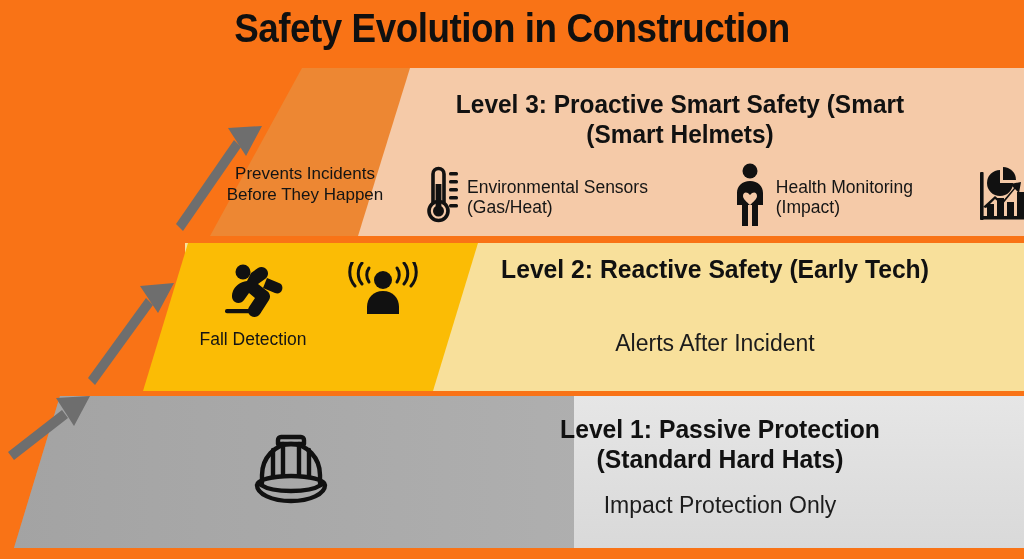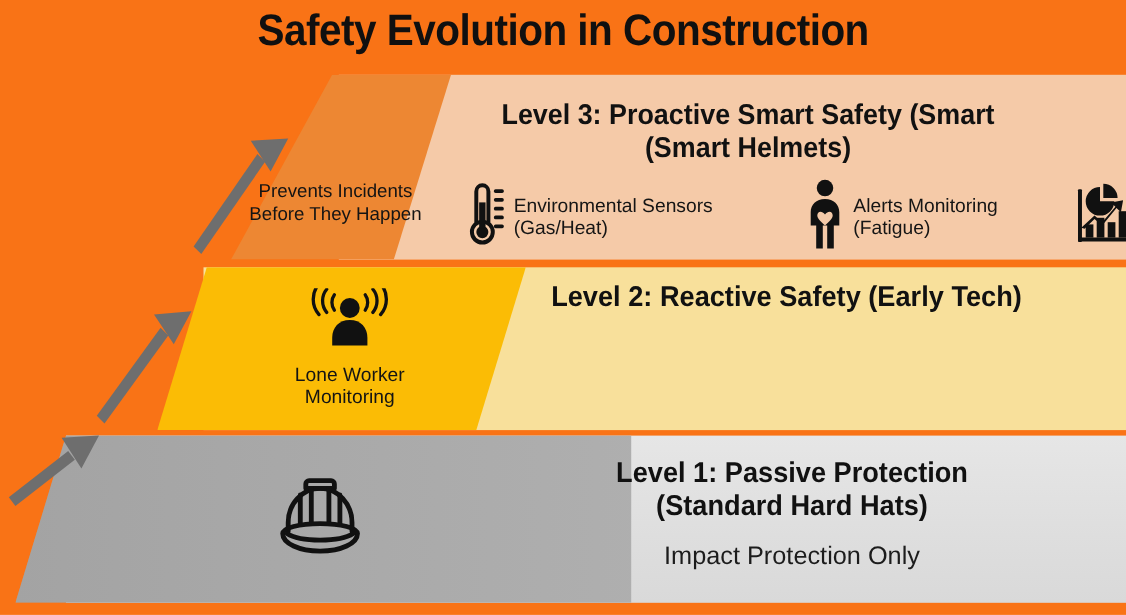--- a/index.html
+++ b/index.html
@@ -221,38 +221,51 @@
     <svg width="335" height="148" viewBox="0 0 335 148">
       <polygon points="45,0 335,0 290,148 0,148" fill="#FBBC05"></polygon>
     </svg>
   </div>
 
   <div class="l2-icons">
     <div class="l2-icon-item">
       <span class="feat-icon">
         <svg width="72" height="60" viewBox="0 0 72 60">
           <g fill="#111111">
+            <circle cx="26" cy="10" r="7.5"></circle>
+            <path d="M30 19 c-7 1 -12 5 -14 10 c-2 5 -1 9 2 11 c3 2 7 1 9 -2 l5 -7 l6 5 l-6 9 c-2 3 -1 7 2 9 c3 2 7 1 9 -2 l9 -14 c2 -3 1 -7 -2 -9 l-9 -7 l7 -5 c3 -2 4 -6 2 -9 c-2 -3 -6 -4 -9 -2 l-7 5 z"></path>
+            <path d="M46 26 l12 5 c3 1 6 0 7 -3 c1 -3 0 -6 -3 -7 l-12 -5 z"></path>
+            <rect x="8" y="47" width="36" height="4.2" rx="2"></rect>
+          </g>
+        </svg>
+      </span>
+      <span class="l2-icon-label">Fall Detection</span>
+    </div>
+    <div class="l2-icon-item">
+      <span class="feat-icon">
+        <svg width="72" height="60" viewBox="0 0 72 60">
+          <g fill="#111111">
             <circle cx="36" cy="18" r="9"></circle>
             <path d="M36 29 c-10 0 -16 7 -16 16 v7 h32 v-7 c0 -9 -6 -16 -16 -16 z"></path>
           </g>
           <g fill="none" stroke="#111111" stroke-width="3" stroke-linecap="round">
             <path d="M22 20 c-3 -4 -3 -10 0 -14"></path>
             <path d="M15 22 c-5 -6 -5 -15 0 -21"></path>
             <path d="M8 24 c-7 -8 -7 -20 0 -28"></path>
             <path d="M50 20 c3 -4 3 -10 0 -14"></path>
             <path d="M57 22 c5 -6 5 -15 0 -21"></path>
             <path d="M64 24 c7 -8 7 -20 0 -28"></path>
           </g>
         </svg>
       </span>
-      <span class="l2-icon-label">Lone Worker Monitoring</span>
     </div>
   </div>
 
   <div class="panel-head l2-head">Level 2: Reactive Safety (Early Tech)</div>
+  <div class="panel-sub l2-sub">Alerts After Incident</div>
 
   <div class="panel panel-l3"></div>
   <div class="tri tri-l3">
     <svg width="200" height="168" viewBox="0 0 200 168">
       <polygon points="92,0 200,0 148,168 0,168" fill="#ED8733"></polygon>
     </svg>
   </div>
 
   <div class="tri-caption tri3-caption">Prevents Incidents Before They Happen</div>
 
@@ -286,21 +299,21 @@
     <div class="feat">
       <span class="feat-icon">
         <svg width="38" height="66" viewBox="0 0 38 66">
           <g fill="#111111">
             <circle cx="19" cy="9" r="7.5"></circle>
             <path d="M19 19 c-8 0 -13 5 -13 12 v12 h5 v21 h6 v-21 h4 v21 h6 v-21 h5 v-12 c0 -7 -5 -12 -13 -12 z"></path>
           </g>
           <path d="M19 33 c-3 -4 -7 -3 -7 1 c0 3 4 6 7 9 c3 -3 7 -6 7 -9 c0 -4 -4 -5 -7 -1 z" fill="#F5CAA8"></path>
         </svg>
       </span>
-      <span class="feat-label">Alerts Monitoring (Fatigue)</span>
+      <span class="feat-label">Health Monitoring (Impact)</span>
     </div>
 
     <div class="feat">
       <span class="feat-icon">
         <svg width="60" height="62" viewBox="0 0 60 62">
           <g fill="#111111">
             <path d="M24 6 a13 13 0 1 0 13 13 h-13 z"></path>
             <path d="M27 3 v13 h13 a13 13 0 0 0 -13 -13 z"></path>
             <rect x="4" y="8" width="3.6" height="48" rx="1"></rect>
             <rect x="4" y="52" width="52" height="3.6" rx="1"></rect>

